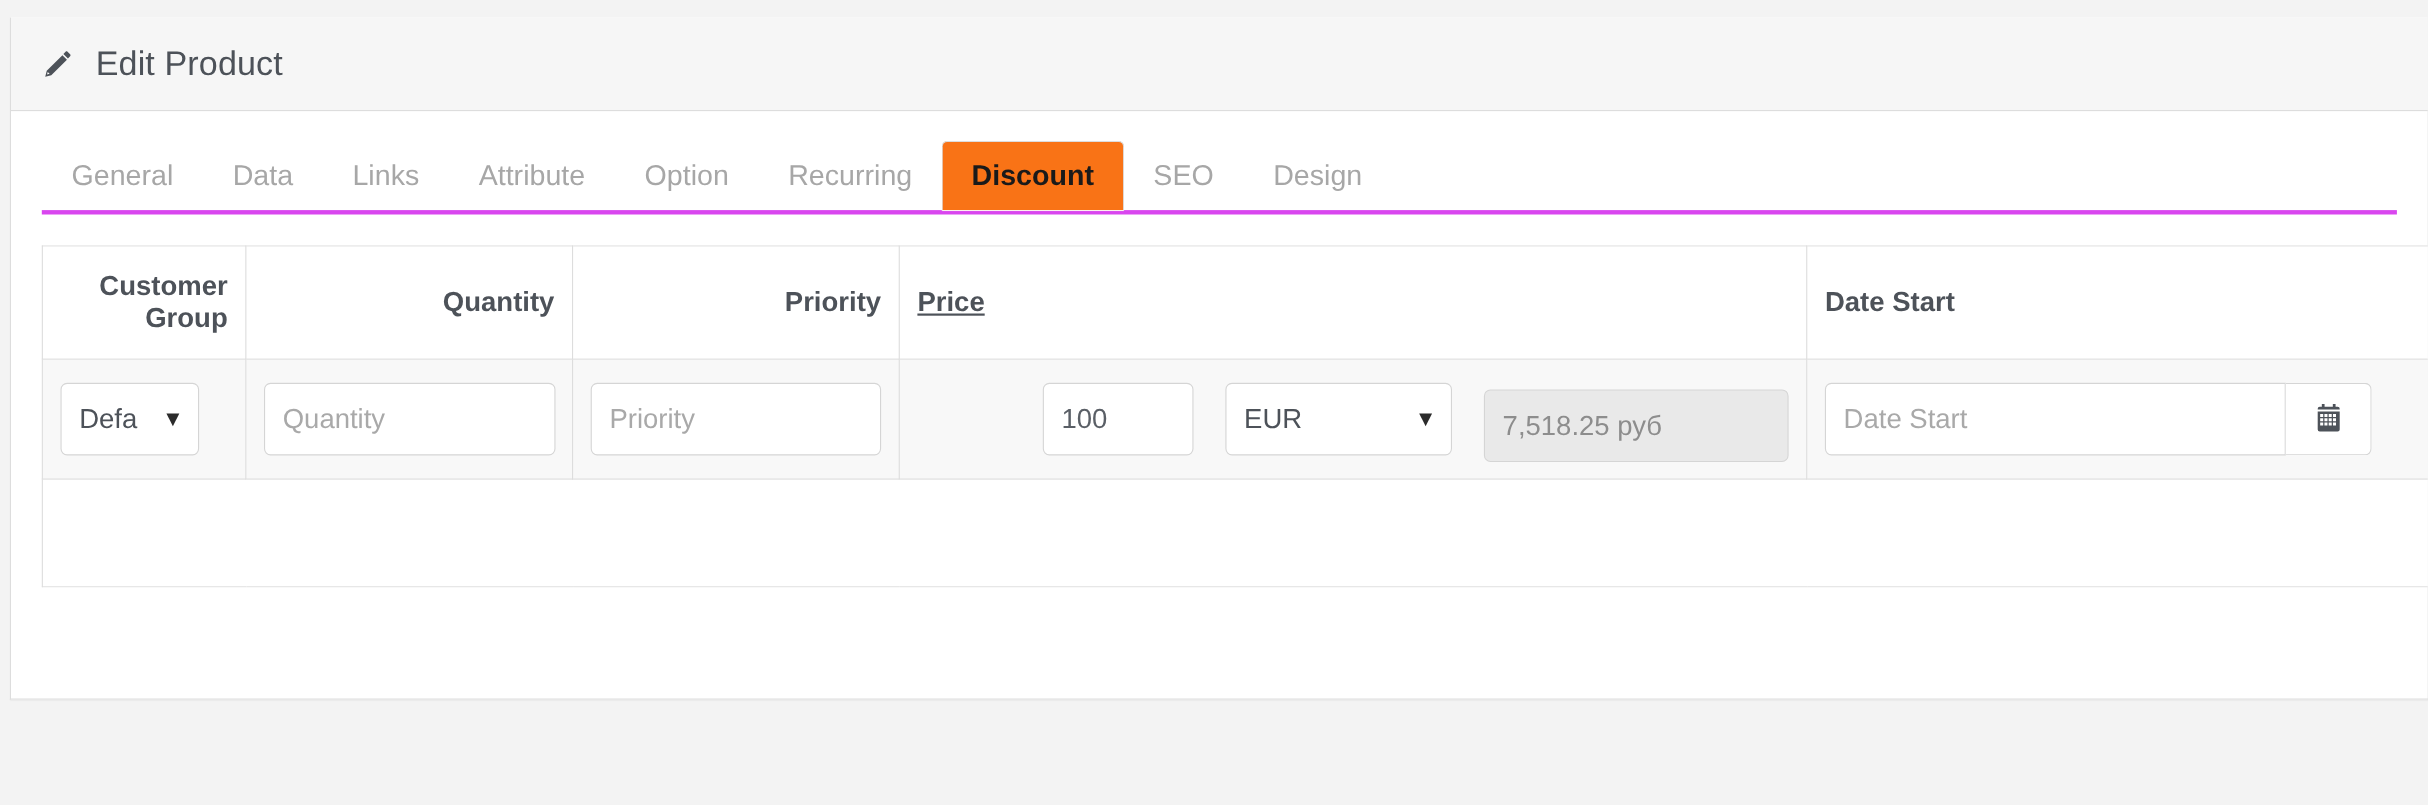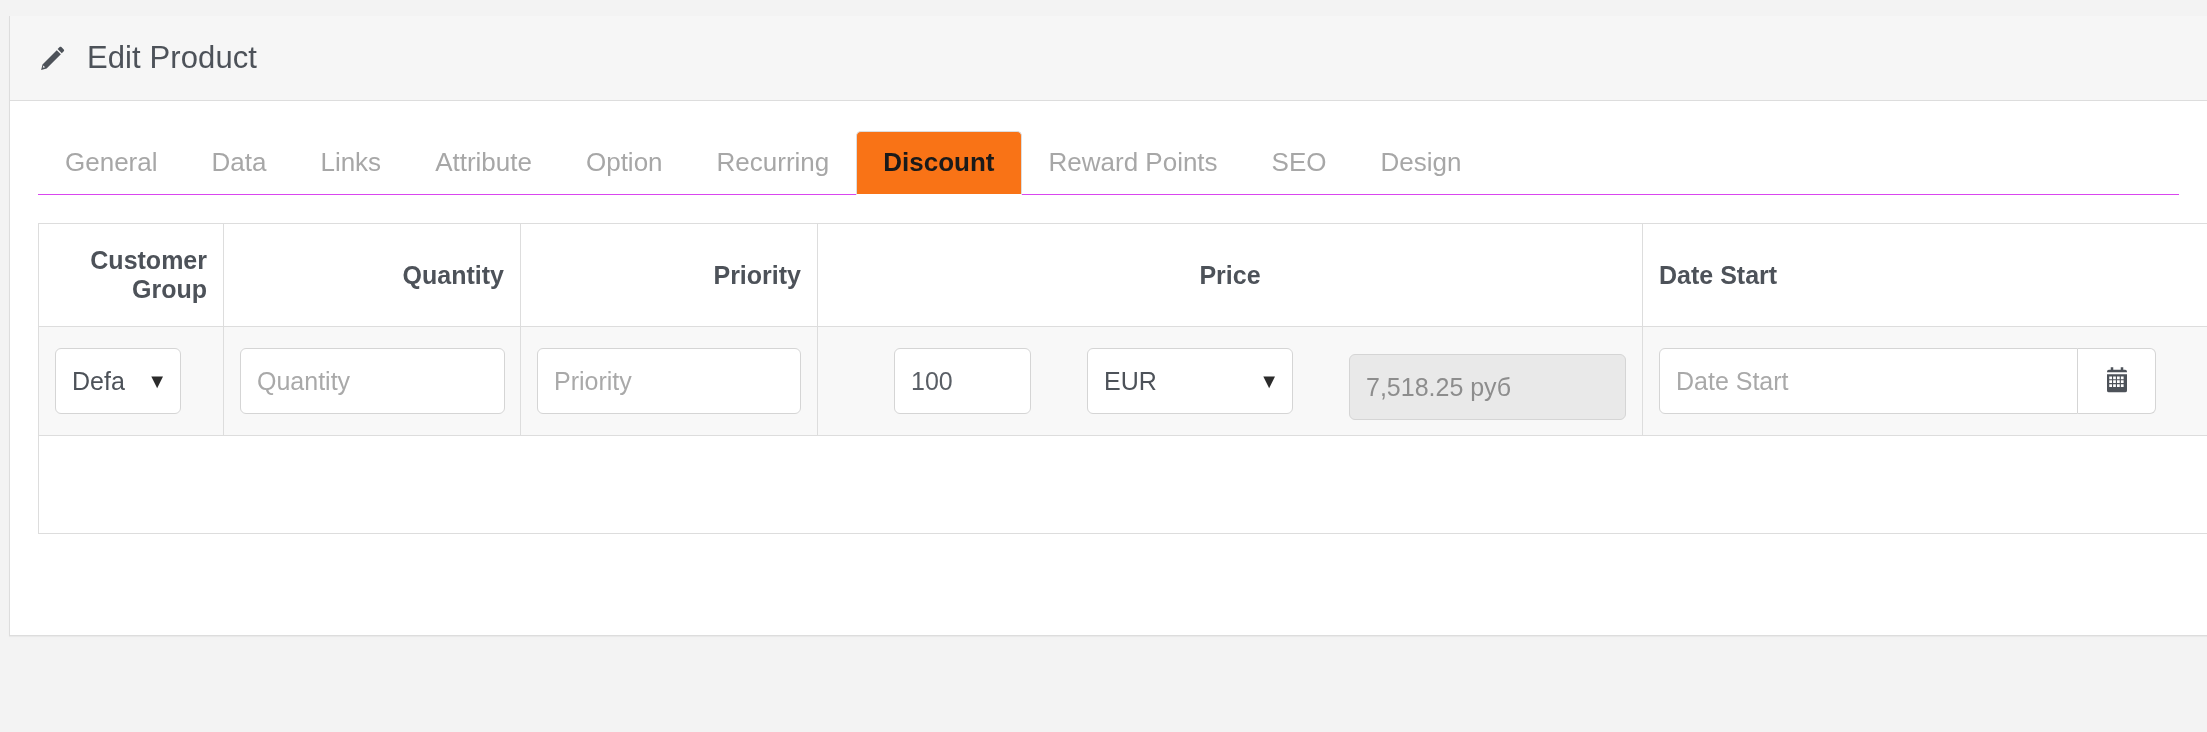--- a/index.html
+++ b/index.html
@@ -73,21 +73,21 @@
     position: relative;
     padding: 0 28px;
     margin-top: 31px;
   }
   .nav-tabs {
     list-style: none;
     margin: 0;
     padding: 0;
     display: flex;
     align-items: flex-end;
-    border-bottom: 1px solid #d946ef;
+    border-bottom: 4px solid #d946ef;
     height: 63px;
     box-sizing: border-box;
   }
   .nav-tabs li {
     margin-bottom: -1px;
   }
   .tab-link {
     display: block;
     padding: 14px 26px 16px 26px;
     font-size: 26px;
@@ -131,21 +131,21 @@
     background: #ffffff;
     font-weight: 700;
     padding: 18px 16px;
     height: 103px;
     color: #4d5259;
     font-size: 25px;
   }
   .th-customer { width: 185px;  text-align: right; }
   .th-quantity { width: 297px;  text-align: right; }
   .th-priority { width: 297px;  text-align: right; }
-  .th-price    { width: 825px;  text-align: center; }
+  .th-price    { width: 825px;  text-align: left; text-decoration: underline; }
   .th-date     { width: 736px;  text-align: left; }
 
   table.discount-table tbody td {
     background: #f8f8f8;
     padding: 15px 16px;
     height: 103px;
   }
   table.discount-table tfoot td {
     background: #ffffff;
     height: 98px;
@@ -211,21 +211,21 @@
   .inp-quantity { width: 265px; }
   .inp-priority { width: 264px; }
   .inp-price    { width: 137px; }
   .sel-currency { width: 206px; }
   .inp-total    { width: 277px; margin-top: 12px; }
 
   .price-cell-inner {
     display: flex;
     align-items: center;
     justify-content: flex-end;
-    gap: 56px;
+    gap: 29px;
   }
 
   .input-group {
     display: flex;
     align-items: stretch;
     width: 497px;
   }
   .input-group .form-control {
     border-radius: 6px 0 0 6px;
     flex: 1 1 auto;
@@ -289,23 +289,20 @@
               <a class="tab-link">Attribute</a>
             </li>
             <li>
               <a class="tab-link">Option</a>
             </li>
             <li>
               <a class="tab-link">Recurring</a>
             </li>
             <li class="active">
               <a class="tab-link">Discount</a>
-            </li>
-            <li>
-              <a class="tab-link">Reward Points</a>
             </li>
             <li>
               <a class="tab-link">SEO</a>
             </li>
             <li>
               <a class="tab-link">Design</a>
             </li>
           </ul>
       </div>
 

